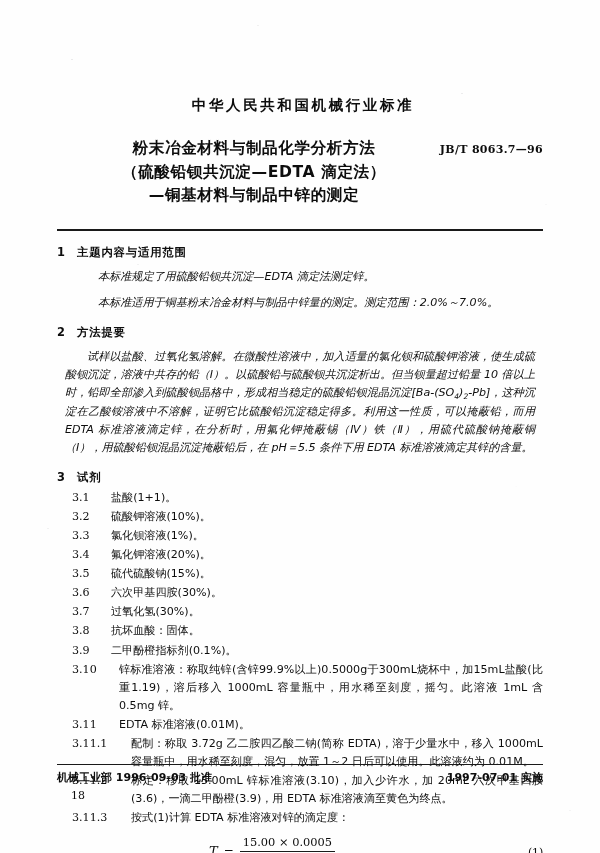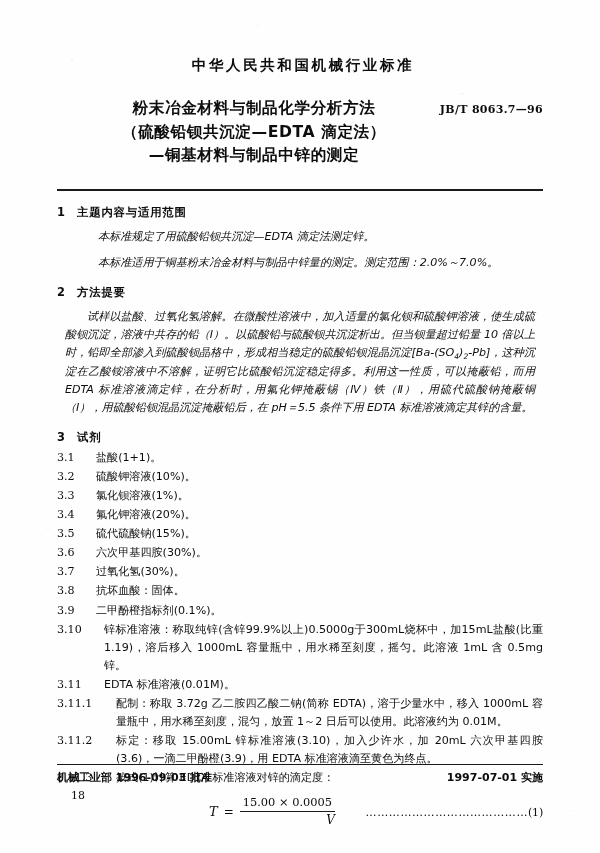--- a/index.html
+++ b/index.html
@@ -43,21 +43,21 @@
 
   .content {
     position: absolute;
     left: 57px;
     top: 0;
     width: 486px;
     height: 853px;
   }
 
   
-  .doc-header { padding-top: 56px; }
+  .doc-header { padding-top: 96px; }
   .org-line {
     text-align: center;
     font-size: 14.5px;
     font-weight: bold;
     letter-spacing: 2.6px;
     margin: 0 0 22px 0;
     padding-left: 6px;
   }
   .title-row {
     position: relative;
@@ -127,21 +127,21 @@
   }
   .item .lbl.w1 { min-width: 30px; }
   .item .lbl.w2 { min-width: 38px; }
   .item .lbl.w3 { min-width: 50px; }
   .item .val {
     flex: 1;
     text-align: justify;
     text-justify: inter-character;
   }
 
-  .list-3 .item { margin-top: 1px; }
+  .list-3 .item { margin-top: 1px; margin-left: 15px; }
 
   
   .formula-row {
     position: relative;
     height: 38px;
     margin-top: 7px;
   }
   .formula {
     position: absolute;
     left: 152px;

